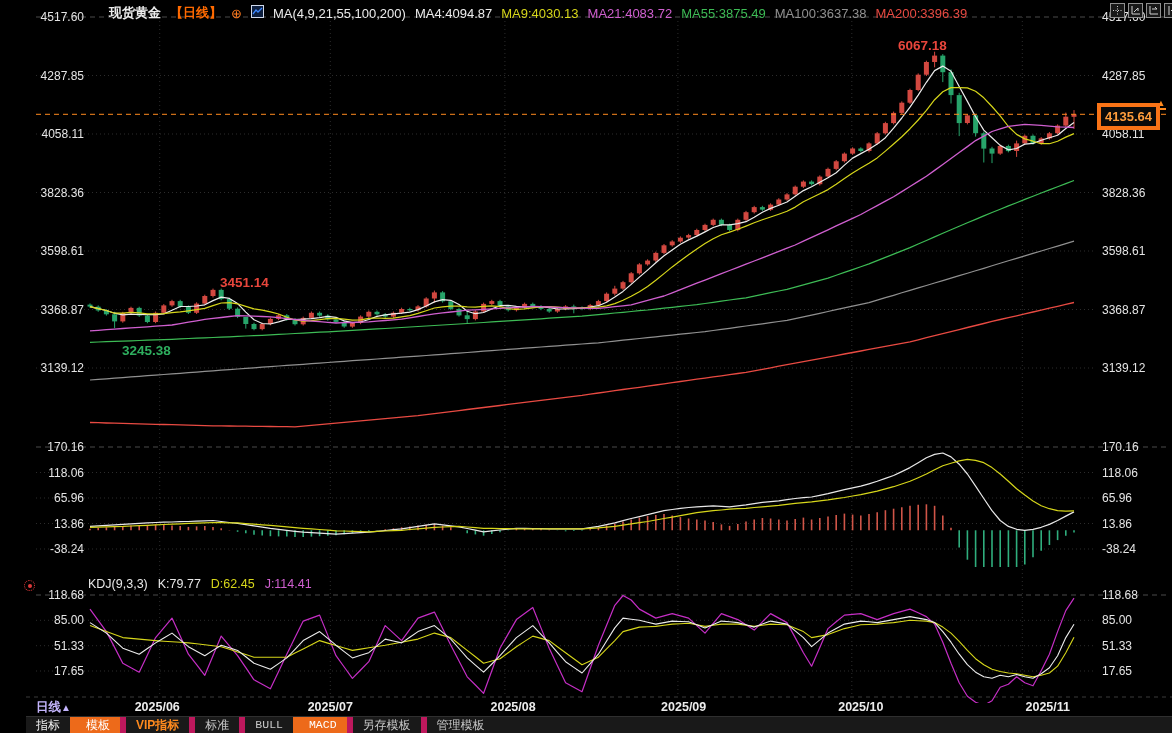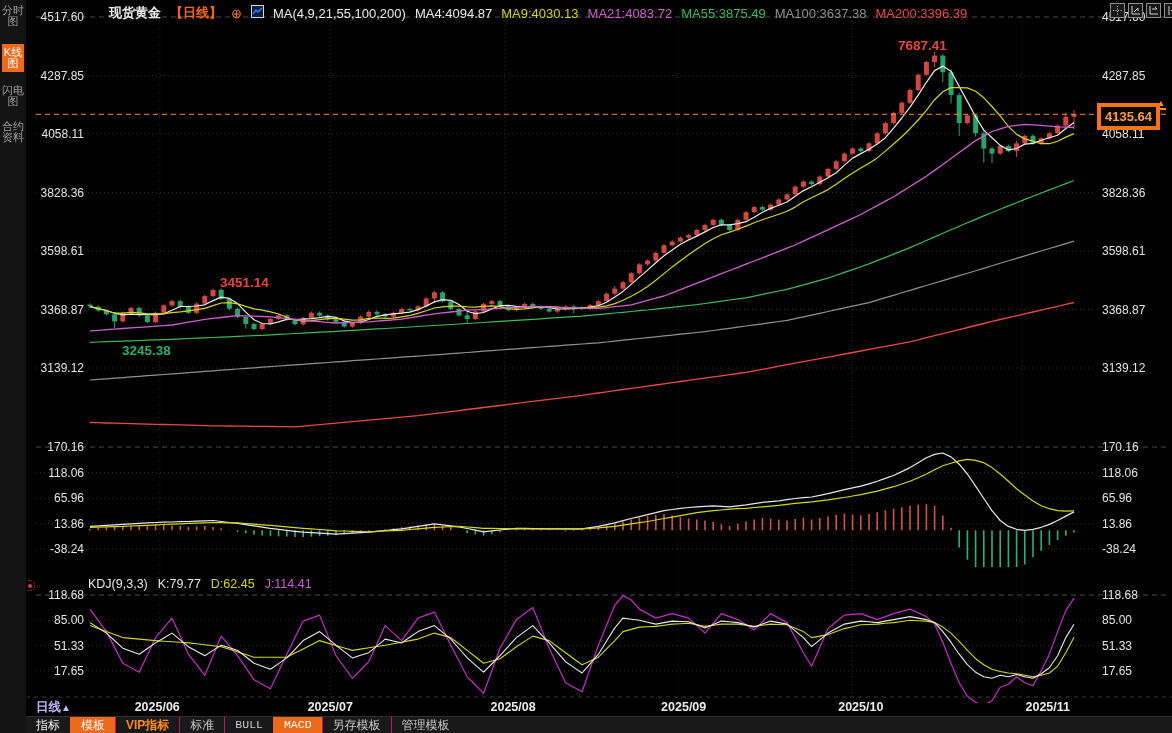--- a/index.html
+++ b/index.html
@@ -36,21 +36,21 @@
   
   .price-box{left:1097px;top:103px;border:4px solid #f97316;background:#0a0a0a;color:#ff9d3c;
     font-size:13px;font-weight:bold;padding:2px 4px;z-index:5;}
   .price-marker{left:1156px;top:99px;color:#ff8a1e;font-size:9px;line-height:8px;text-align:center;z-index:5;}
   .price-marker .bar{width:10px;height:2px;background:#ff8a1e;margin-top:1px;}
   
   .period{left:36px;top:699px;display:flex;gap:0;align-items:center;color:#c4b5fd;font-weight:bold;font-size:12.5px;}
   .period .arr{font-size:10px;}
   .toolbar{left:26px;top:716px;width:1146px;height:17px;background:#191919;border-top:1px solid #2f2f2f;
     display:flex;align-items:stretch;font-size:12px;color:#c8c8c8;z-index:4;}
-  .tab{padding:0 10px;line-height:16px;border-left:1px solid #be185d;cursor:pointer;white-space:nowrap;}
+  .tab{padding:0 10px;line-height:16px;border-left:6px solid #be185d;cursor:pointer;white-space:nowrap;}
   .tab:first-child{border-left:none;}
   .tab.plain{color:#f2f2f2;}
   .tab.active{background:#ed6a1a;color:#fff;border-left-color:#ed6a1a;}
   .tab.vip{color:#ff8a1e;font-weight:bold;}
   .tab.mono{font-family:"Liberation Mono",monospace;font-size:11.5px;}
   .watermark{left:1036px;top:681px;font-size:32px;color:#e4e4e4;opacity:.92;letter-spacing:1px;z-index:6;}
 </style>
 </head>
 <body>
 
@@ -503,26 +503,20 @@
         <line x1="1074" x2="1074" y1="530.3" y2="532.4" stroke="#2fae7d" stroke-width="1.6"></line>
       </g>
       <polyline points="90.0,526.4 98.2,525.9 106.4,525.4 114.6,524.9 122.8,524.4 131.0,523.9 139.2,523.4 147.4,522.9 155.6,522.5 163.8,522.2 172.0,522.0 180.2,521.7 188.4,521.5 196.6,521.1 204.8,520.8 213.0,520.5 221.2,521.5 229.4,522.5 237.6,523.4 245.8,524.7 254.0,525.9 262.2,527.1 270.4,528.3 278.6,529.3 286.8,530.3 295.0,531.3 303.2,532.2 311.4,532.7 319.6,533.2 327.8,533.7 336.0,534.2 344.2,533.7 352.4,533.2 360.6,532.7 368.8,532.2 377.0,531.4 385.2,530.5 393.4,529.7 401.6,528.8 409.8,527.6 418.0,526.4 426.2,525.1 434.4,523.9 442.6,524.9 450.8,525.9 459.0,526.9 467.2,528.5 475.4,530.1 483.6,531.8 491.8,530.9 500.0,530.0 508.2,529.2 516.4,528.3 524.6,528.4 532.8,528.6 541.0,528.7 549.2,528.8 557.4,528.8 565.6,528.8 573.8,528.8 582.0,528.8 590.2,527.6 598.4,526.4 606.6,524.7 614.8,522.9 623.0,520.7 631.2,518.5 639.4,516.6 647.6,514.6 655.8,512.7 664.0,510.7 672.2,509.5 680.4,508.3 688.6,507.5 696.8,506.8 705.0,506.3 713.2,505.8 721.4,506.3 729.6,506.8 737.8,505.8 746.0,504.8 754.2,503.6 762.4,502.4 770.6,501.7 778.8,500.9 787.0,499.7 795.2,498.5 803.4,497.7 811.6,497.0 819.8,495.3 828.0,493.6 836.2,491.6 844.4,489.7 852.6,487.9 860.8,486.2 869.0,483.8 877.2,481.3 885.4,478.4 893.6,475.5 901.8,471.6 910.0,467.6 918.2,462.7 926.4,457.8 934.6,454.4 942.8,453.0 951.0,456.9 959.2,464.2 967.4,474.0 975.6,486.2 983.8,498.5 992.0,510.7 1000.2,520.5 1008.4,526.4 1016.6,529.3 1024.8,530.3 1033.0,529.3 1041.2,527.3 1049.4,524.4 1057.6,520.5 1065.8,516.1 1074.0,511.9" fill="none" stroke="#e8e8e8" stroke-width="1.2" clip-path="url(#cpMacd)" stroke-linejoin="round"></polyline>
       <polyline points="90.0,527.3 98.2,527.1 106.4,526.9 114.6,526.6 122.8,526.4 131.0,526.0 139.2,525.6 147.4,525.3 155.6,524.9 163.8,524.5 172.0,524.2 180.2,523.8 188.4,523.4 196.6,523.1 204.8,522.8 213.0,522.5 221.2,522.6 229.4,522.8 237.6,522.9 245.8,523.6 254.0,524.2 262.2,524.8 270.4,525.4 278.6,526.1 286.8,526.9 295.0,527.6 303.2,528.3 311.4,528.9 319.6,529.5 327.8,530.2 336.0,530.8 344.2,531.0 352.4,531.3 360.6,531.5 368.8,531.8 377.0,531.4 385.2,531.0 393.4,530.7 401.6,530.3 409.8,529.5 418.0,528.8 426.2,528.1 434.4,527.3 442.6,527.0 450.8,526.7 459.0,526.4 467.2,527.0 475.4,527.7 483.6,528.3 491.8,528.4 500.0,528.6 508.2,528.7 516.4,528.8 524.6,528.8 532.8,528.8 541.0,528.8 549.2,528.8 557.4,528.8 565.6,528.8 573.8,528.8 582.0,528.8 590.2,528.3 598.4,527.8 606.6,527.1 614.8,526.4 623.0,525.1 631.2,523.9 639.4,522.7 647.6,521.5 655.8,520.0 664.0,518.5 672.2,517.1 680.4,515.6 688.6,514.1 696.8,512.7 705.0,511.7 713.2,510.7 721.4,510.0 729.6,509.2 737.8,508.7 746.0,508.3 754.2,507.5 762.4,506.8 770.6,506.1 778.8,505.3 787.0,504.3 795.2,503.4 803.4,502.6 811.6,501.9 819.8,500.9 828.0,499.9 836.2,498.7 844.4,497.5 852.6,496.0 860.8,494.6 869.0,492.8 877.2,491.1 885.4,488.9 893.6,486.7 901.8,484.0 910.0,481.3 918.2,477.7 926.4,474.0 934.6,469.8 942.8,465.7 951.0,463.2 959.2,460.8 967.4,459.3 975.6,460.3 983.8,462.7 992.0,467.6 1000.2,474.0 1008.4,481.3 1016.6,488.7 1024.8,495.0 1033.0,500.9 1041.2,505.8 1049.4,508.7 1057.6,510.7 1065.8,511.2 1074.0,510.9" fill="none" stroke="#d6d61a" stroke-width="1.2" clip-path="url(#cpMacd)" stroke-linejoin="round"></polyline>
       <polyline points="90.0,609.1 98.2,620.3 106.4,631.6 114.6,647.4 122.8,663.2 131.0,667.7 139.2,672.2 147.4,654.9 155.6,637.6 163.8,627.9 172.0,618.1 180.2,636.1 188.4,654.2 196.6,664.7 204.8,675.3 213.0,655.7 221.2,636.1 229.4,645.9 237.6,655.7 245.8,667.7 254.0,679.8 262.2,684.3 270.4,688.8 278.6,671.5 286.8,654.2 295.0,637.6 303.2,621.1 311.4,618.1 319.6,615.1 327.8,635.4 336.0,655.7 344.2,667.0 352.4,678.3 360.6,670.0 368.8,661.7 377.0,643.7 385.2,625.6 393.4,633.1 401.6,640.6 409.8,629.4 418.0,618.1 426.2,615.1 434.4,612.1 442.6,628.6 450.8,645.2 459.0,661.0 467.2,676.8 475.4,685.0 483.6,693.3 491.8,670.7 500.0,648.2 508.2,633.9 516.4,619.6 524.6,613.6 532.8,607.5 541.0,627.9 549.2,648.2 557.4,665.5 565.6,682.8 573.8,687.3 582.0,691.8 590.2,668.5 598.4,645.2 606.6,625.2 614.8,605.3 623.0,595.5 631.2,600.0 639.4,609.1 647.6,613.6 655.8,618.1 664.0,615.8 672.2,613.6 680.4,615.8 688.6,618.1 696.8,625.6 705.0,633.1 713.2,623.3 721.4,613.6 729.6,616.6 737.8,619.6 746.0,624.8 754.2,630.1 762.4,621.8 770.6,613.6 778.8,618.1 787.0,622.6 795.2,637.6 803.4,652.7 811.6,666.2 819.8,647.4 828.0,628.6 836.2,621.8 844.4,615.1 852.6,614.3 860.8,613.6 869.0,616.6 877.2,619.6 885.4,616.6 893.6,613.6 901.8,611.3 910.0,609.1 918.2,612.8 926.4,616.6 934.6,624.1 942.8,642.2 951.0,663.2 959.2,682.8 967.4,696.3 975.6,702.3 983.8,705.3 992.0,700.8 1000.2,687.3 1008.4,684.3 1016.6,676.8 1024.8,682.8 1033.0,685.8 1041.2,670.7 1049.4,654.2 1057.6,631.6 1065.8,610.6 1074.0,598.2" fill="none" stroke="#c52ec5" stroke-width="1.2" clip-path="url(#cpKdj)" stroke-linejoin="round"></polyline>
       <polyline points="90.0,625.6 98.2,628.6 106.4,631.6 114.6,634.6 122.8,637.6 131.0,638.4 139.2,639.1 147.4,639.9 155.6,640.6 163.8,641.2 172.0,641.8 180.2,642.3 188.4,642.9 196.6,643.8 204.8,644.8 213.0,645.7 221.2,646.7 229.4,649.3 237.6,651.9 245.8,654.6 254.0,657.2 262.2,657.2 270.4,657.2 278.6,657.2 286.8,657.2 295.0,653.1 303.2,648.9 311.4,644.8 319.6,640.6 327.8,643.1 336.0,645.5 344.2,648.0 352.4,650.4 360.6,649.1 368.8,647.8 377.0,646.5 385.2,645.2 393.4,643.7 401.6,642.2 409.8,640.6 418.0,639.1 426.2,636.1 434.4,633.1 442.6,635.4 450.8,637.6 459.0,644.0 467.2,650.4 475.4,656.8 483.6,663.2 491.8,661.0 500.0,658.7 508.2,652.7 516.4,646.7 524.6,641.4 532.8,636.1 541.0,638.4 549.2,640.6 557.4,646.7 565.6,652.7 573.8,658.7 582.0,664.7 590.2,661.0 598.4,657.2 606.6,648.9 614.8,640.6 623.0,631.6 631.2,629.4 639.4,627.1 647.6,626.7 655.8,626.4 664.0,625.2 672.2,624.1 680.4,623.7 688.6,623.3 696.8,624.8 705.0,626.4 713.2,625.2 721.4,624.1 729.6,624.1 737.8,624.1 746.0,625.2 754.2,626.4 762.4,625.2 770.6,624.1 778.8,624.5 787.0,624.8 795.2,628.2 803.4,631.6 811.6,637.6 819.8,636.1 828.0,634.6 836.2,631.6 844.4,628.6 852.6,626.7 860.8,624.8 869.0,624.5 877.2,624.1 885.4,623.3 893.6,622.6 901.8,621.5 910.0,620.3 918.2,620.7 926.4,621.1 934.6,622.6 942.8,627.1 951.0,633.1 959.2,641.4 967.4,650.4 975.6,658.7 983.8,664.7 992.0,669.2 1000.2,671.5 1008.4,673.0 1016.6,673.7 1024.8,675.3 1033.0,676.8 1041.2,675.3 1049.4,673.0 1057.6,666.2 1065.8,652.7 1074.0,637.3" fill="none" stroke="#d6d61a" stroke-width="1.1" clip-path="url(#cpKdj)" stroke-linejoin="round"></polyline>
       <polyline points="90.0,622.6 98.2,627.9 106.4,633.1 114.6,640.6 122.8,648.2 131.0,651.2 139.2,654.2 147.4,648.5 155.6,642.9 163.8,638.0 172.0,633.1 180.2,639.9 188.4,646.7 196.6,651.2 204.8,655.7 213.0,650.4 221.2,645.2 229.4,647.8 237.6,650.4 245.8,656.8 254.0,663.2 262.2,666.2 270.4,669.2 278.6,663.6 286.8,657.9 295.0,649.3 303.2,640.6 311.4,636.1 319.6,631.6 327.8,638.4 336.0,645.2 344.2,651.6 352.4,657.9 360.6,655.3 368.8,652.7 377.0,645.9 385.2,639.1 393.4,641.0 401.6,642.9 409.8,637.3 418.0,631.6 426.2,628.6 434.4,625.6 442.6,632.4 450.8,639.1 459.0,648.5 467.2,657.9 475.4,665.1 483.6,672.2 491.8,664.0 500.0,655.7 508.2,646.7 516.4,637.6 524.6,631.6 532.8,625.6 541.0,634.3 549.2,642.9 557.4,652.3 565.6,661.7 573.8,667.4 582.0,673.0 590.2,663.6 598.4,654.2 606.6,641.0 614.8,627.9 623.0,618.1 631.2,619.2 639.4,620.3 647.6,622.2 655.8,624.1 664.0,622.6 672.2,621.1 680.4,621.5 688.6,621.8 696.8,624.8 705.0,627.9 713.2,624.5 721.4,621.1 729.6,621.8 737.8,622.6 746.0,624.8 754.2,627.1 762.4,624.1 770.6,621.1 778.8,622.6 787.0,624.1 795.2,630.9 803.4,637.6 811.6,646.7 819.8,639.9 828.0,633.1 836.2,628.6 844.4,624.1 852.6,622.6 860.8,621.1 869.0,621.8 877.2,622.6 885.4,621.1 893.6,619.6 901.8,618.1 910.0,616.6 918.2,618.1 926.4,619.6 934.6,622.6 942.8,631.6 951.0,642.2 959.2,654.2 967.4,664.7 975.6,672.2 983.8,676.8 992.0,678.3 1000.2,675.3 1008.4,676.8 1016.6,674.5 1024.8,676.8 1033.0,678.3 1041.2,673.7 1049.4,667.7 1057.6,655.7 1065.8,637.6 1074.0,624.3" fill="none" stroke="#ececec" stroke-width="1.1" clip-path="url(#cpKdj)" stroke-linejoin="round"></polyline>
       <line x1="36" x2="1168" y1="114.3" y2="114.3" stroke="#ff8a1e" stroke-width="1" stroke-dasharray="5,4"></line>
     </svg>
 
-  <div class="ov sidebar">
-    <div class="side-tab" style="top:2px"><span>分时图</span></div>
-    <div class="side-tab active" style="top:44px"><span>K线图</span></div>
-    <div class="side-tab" style="top:82px"><span>闪电图</span></div>
-    <div class="side-tab" style="top:118px"><span>合约资料</span></div>
-  </div>
 
   <div class="ov hdr">
     <b>现货黄金</b>
     <span class="period-tag">【日线】</span>
     <span class="target-glyph">⊕</span>
     <span>
       <svg width="13" height="13">
           <rect x="0.5" y="0.5" width="12" height="12" fill="#0c1e3e" stroke="#cfd8ea"></rect>
           <polyline points="2,9 5,5 7,7 11,3" fill="none" stroke="#3a86ff" stroke-width="1.3"></polyline>
         </svg>
@@ -567,21 +561,21 @@
   <div class="ov kdj-dot">
       <i></i>
     </div>
   <div class="ov leg kdj-leg">
     <span>KDJ(9,3,3)</span>
     <span>K:79.77</span>
     <span class="y">D:62.45</span>
     <span class="m">J:114.41</span>
   </div>
 
-  <div class="ov ann ann-peak">7687.41</div>
+  <div class="ov ann ann-peak">6067.18</div>
   <div class="ov ann ann-june">3451.14</div>
   <div class="ov ann ann-ma55">3245.38</div>
 
   <div class="ov price-marker">
     <span>▲</span>
     <div class="bar"></div>
   </div>
   <div class="ov price-box">4135.64</div>
 
   <div class="ov period">

